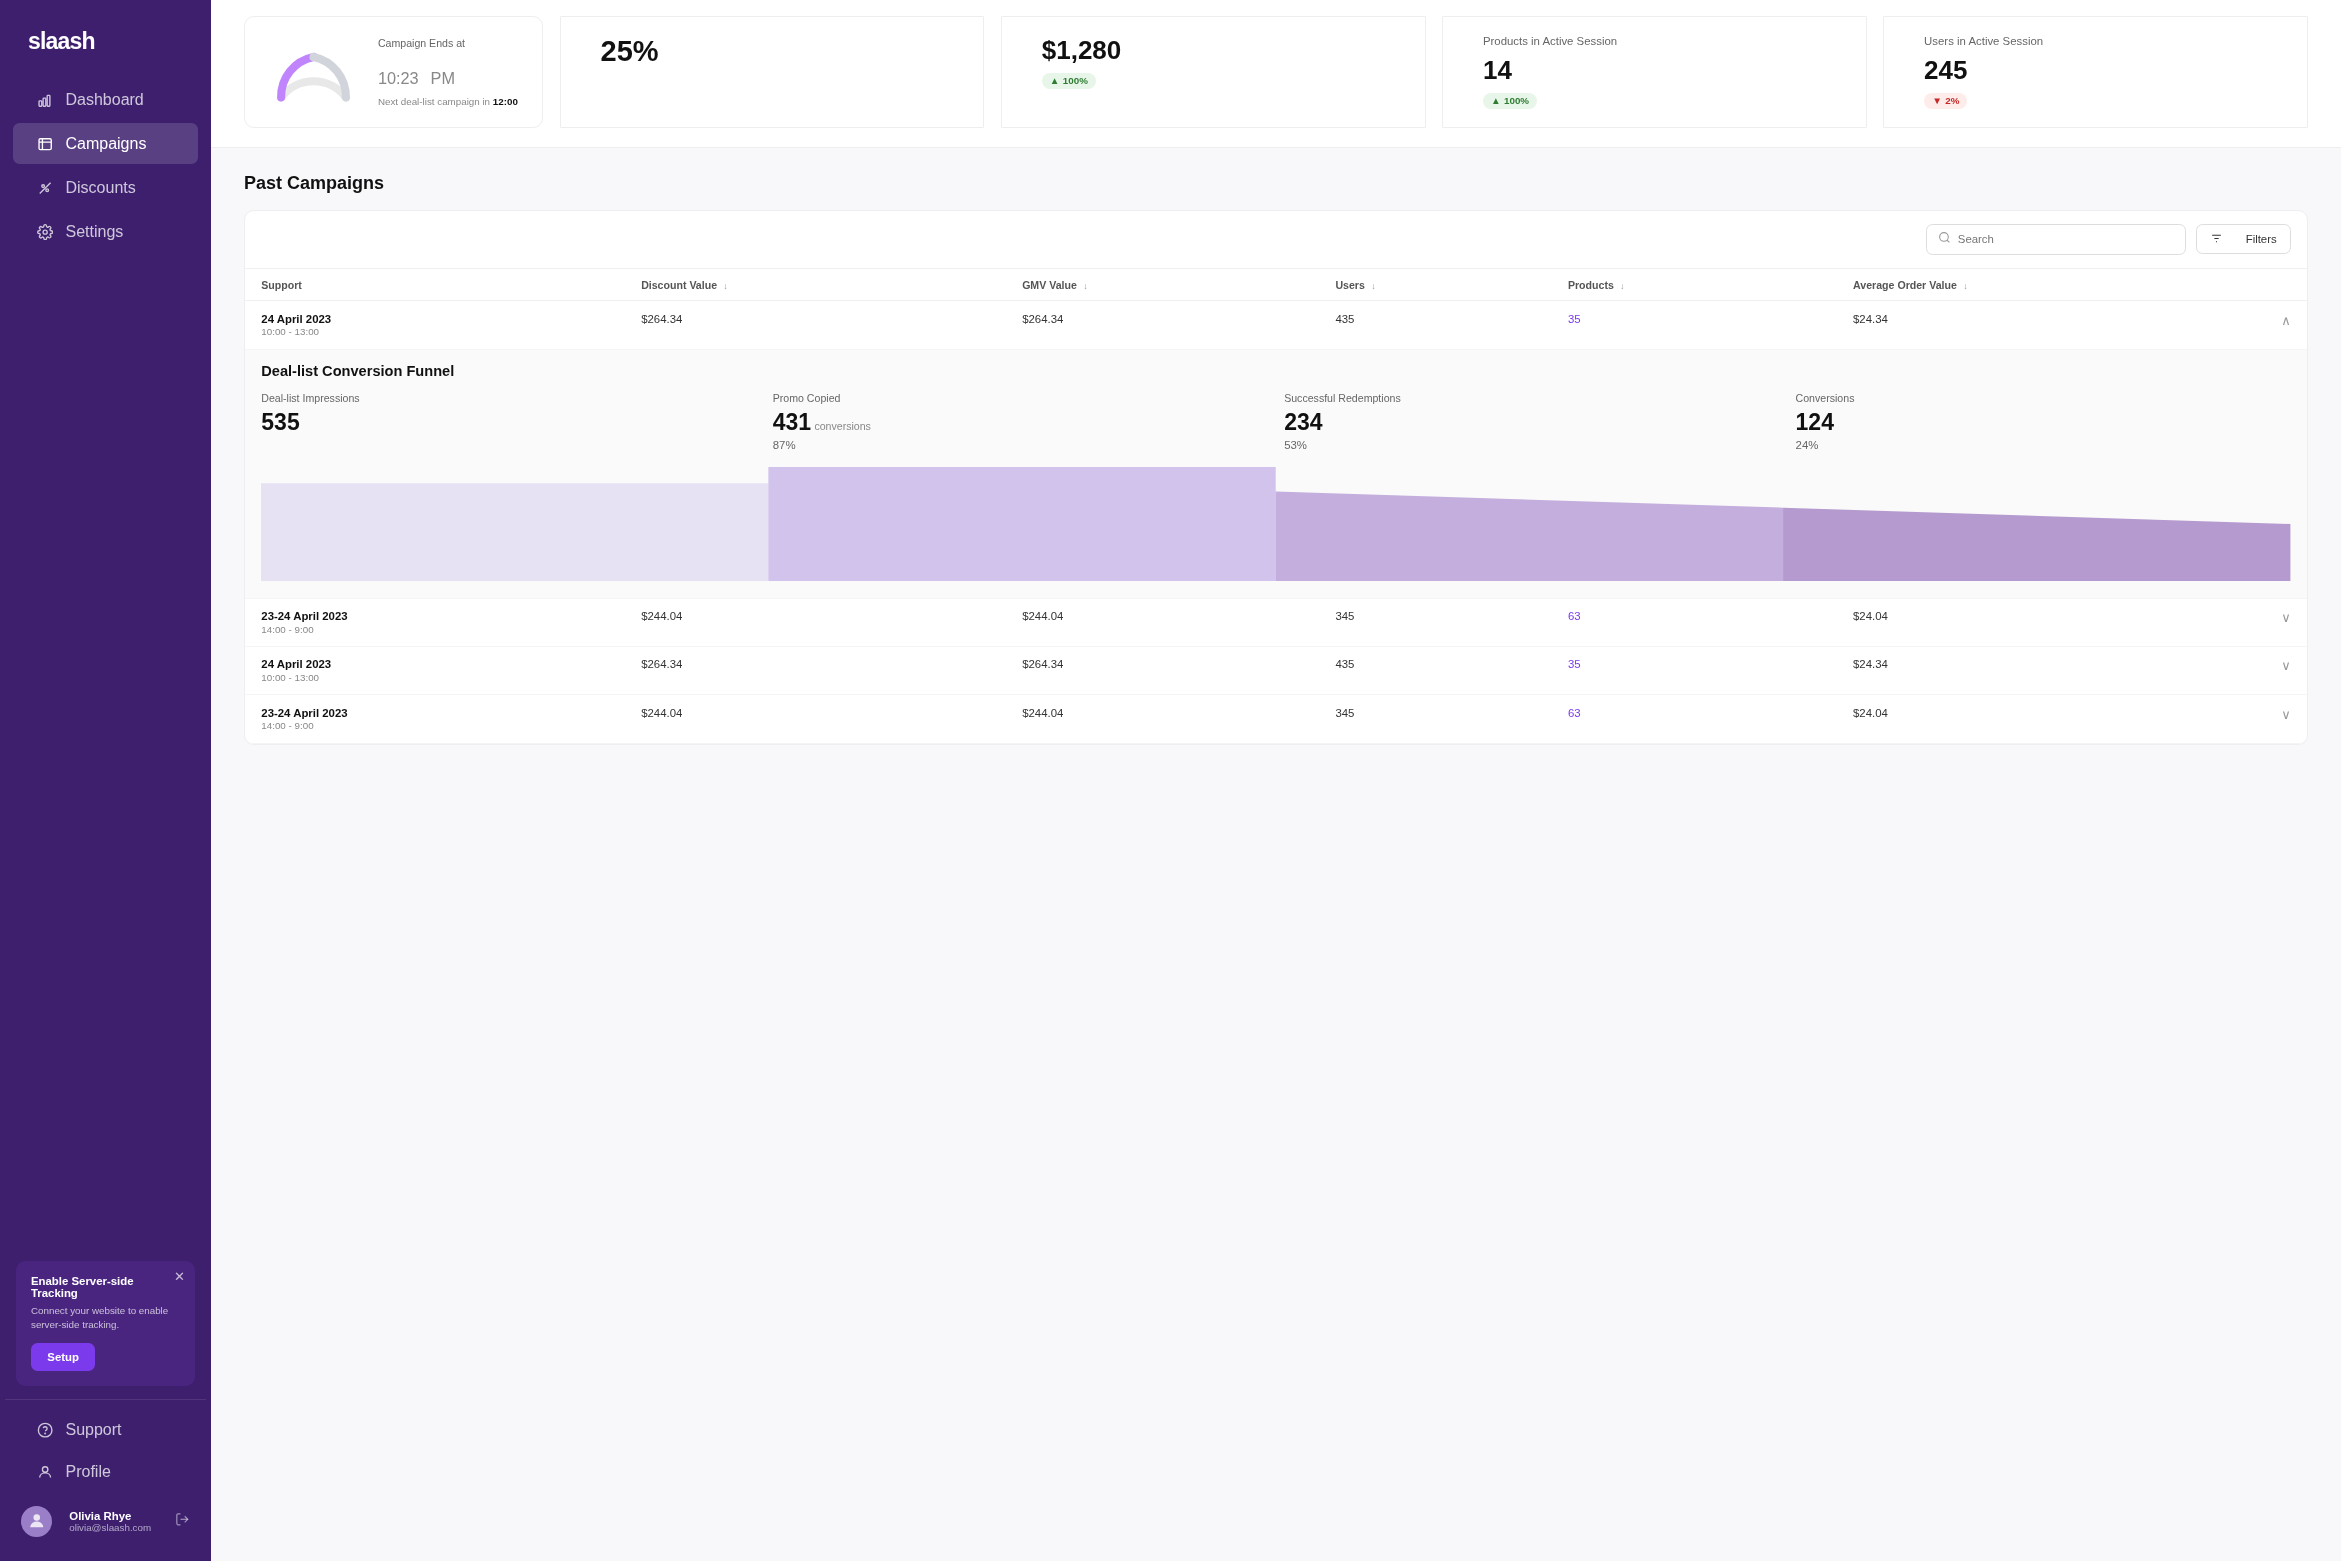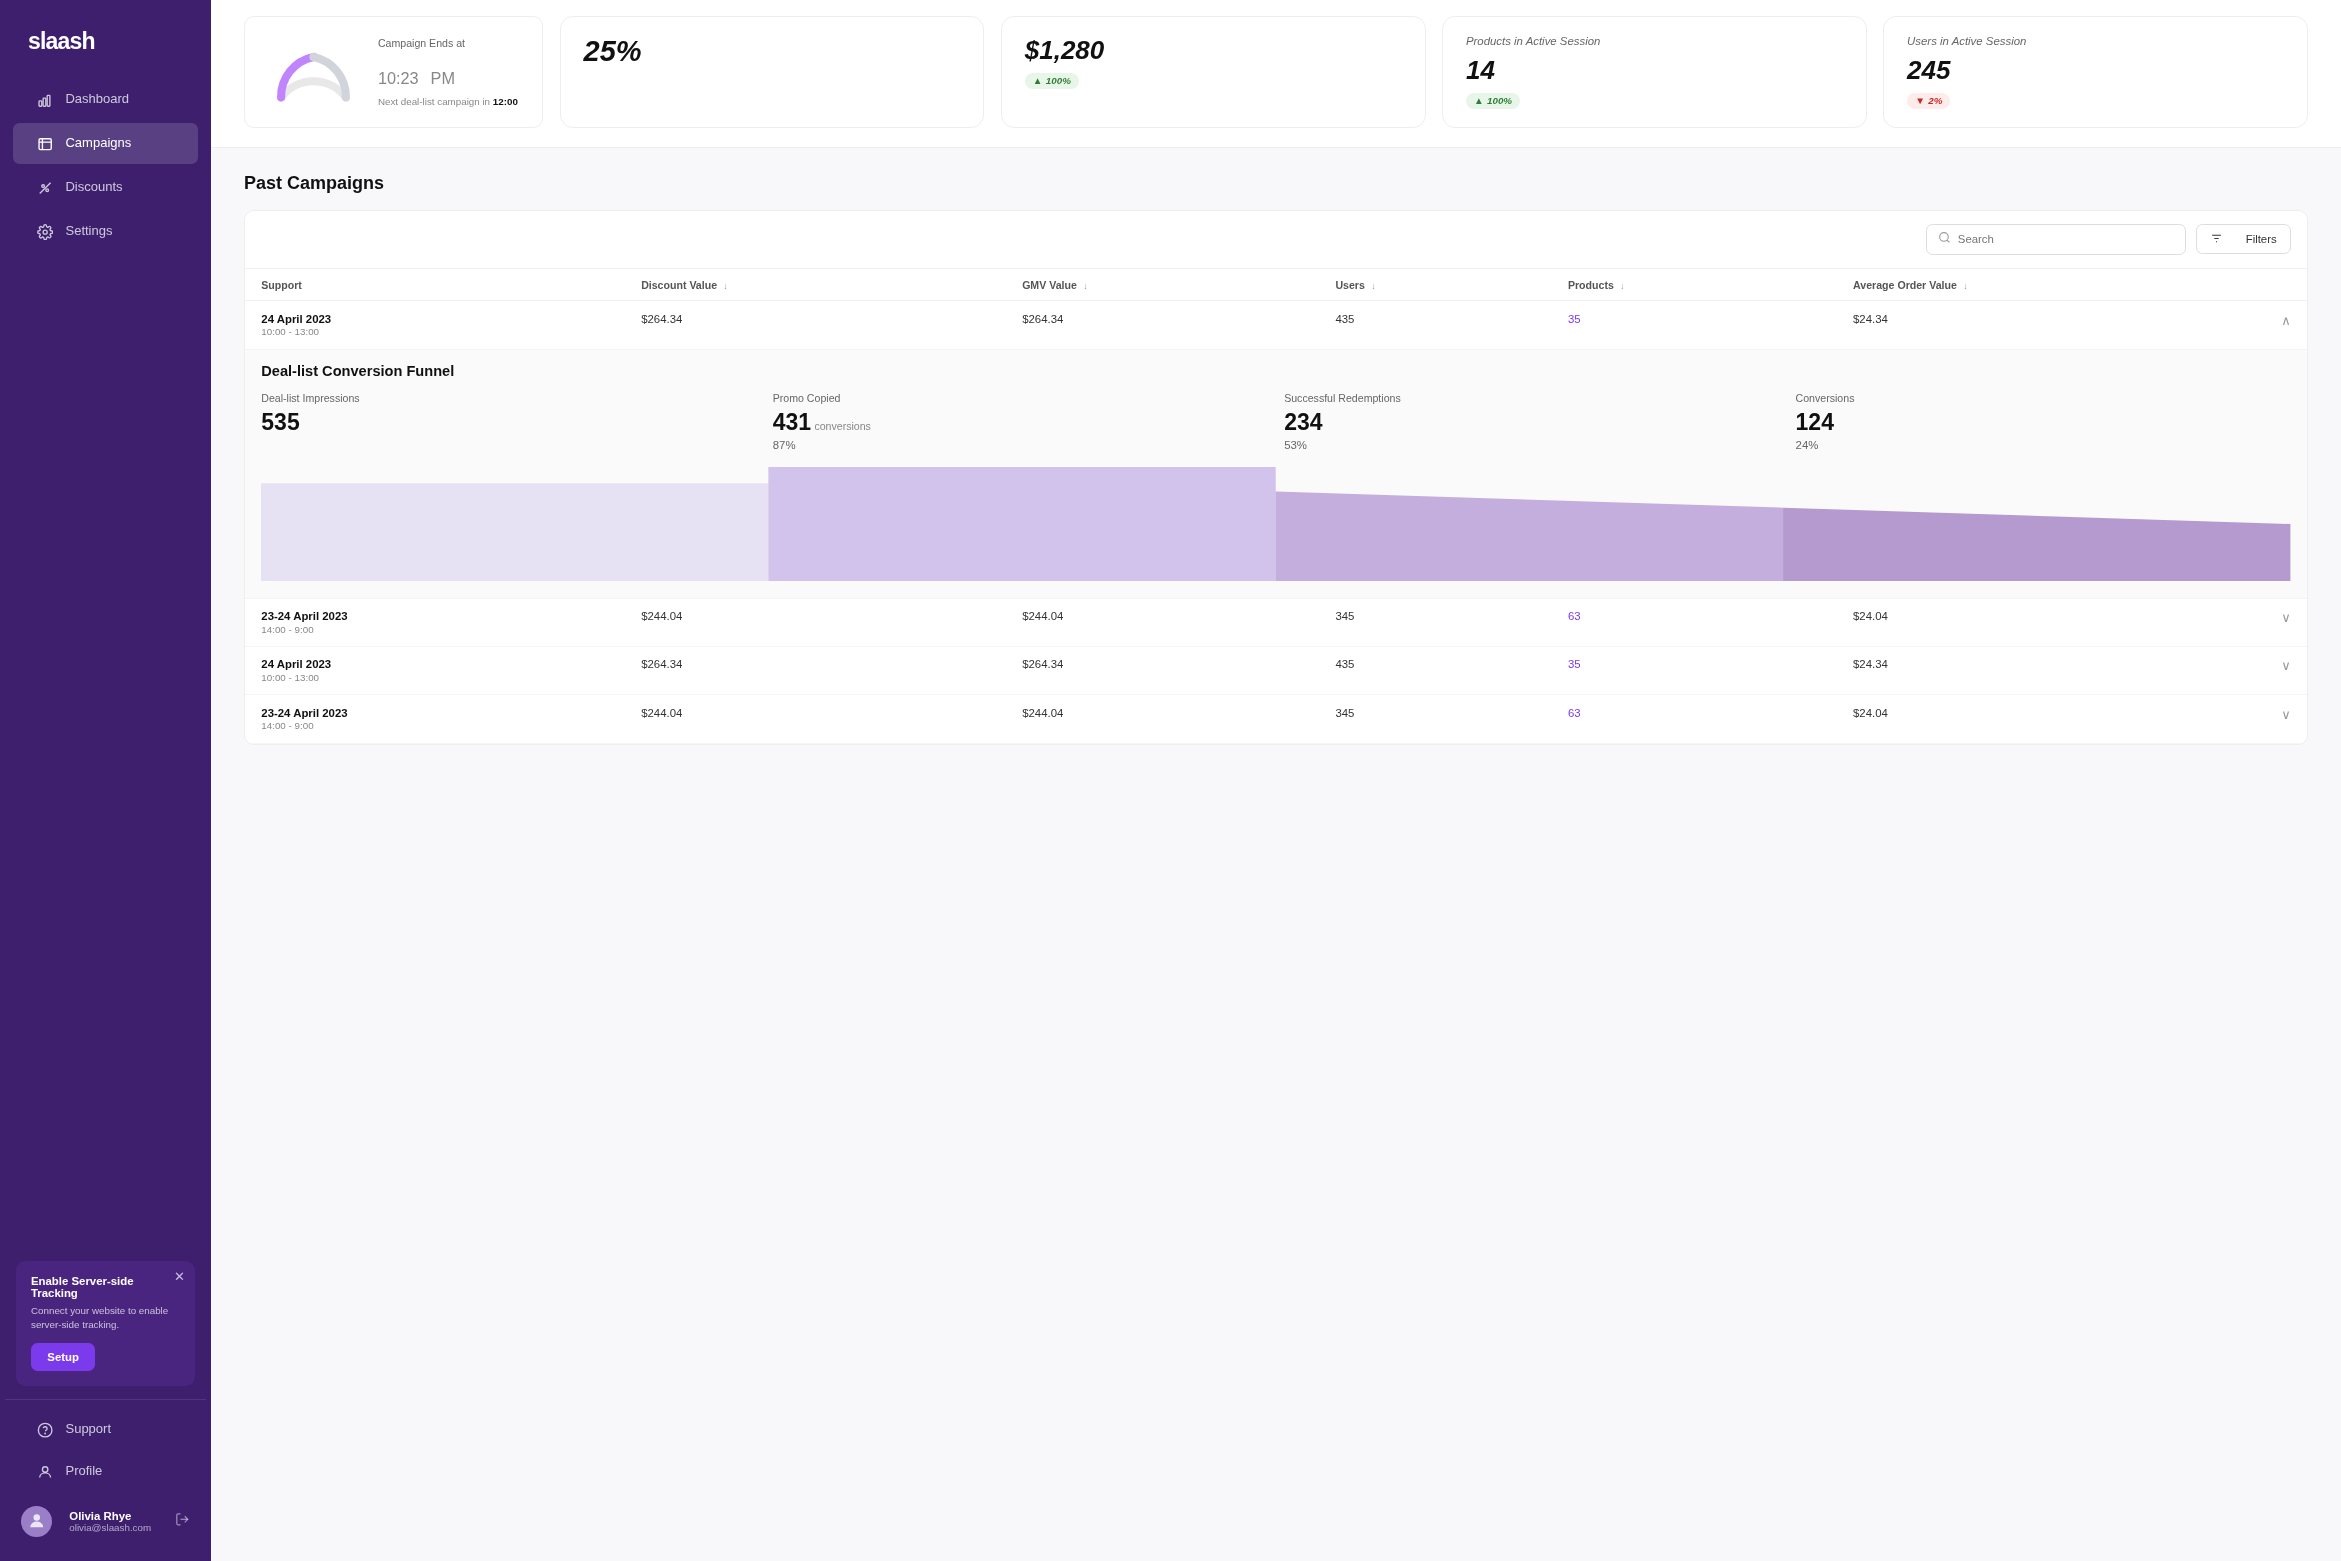--- a/index.html
+++ b/index.html
@@ -24,26 +24,26 @@
       letter-spacing: -0.8px;
     }
     .sidebar-nav {
       flex: 1;
       display: flex;
       flex-direction: column;
       padding: 6.5px 0;
     }
     .nav-item {
       display: flex;
-      align-items: flex-start;
+      align-items: center;
       gap: 11.4px;
       padding: 11.4px 23px;
       cursor: pointer;
       color: rgba(255,255,255,0.75);
-      font-size: 13px;
+      font-size: 16px;
       border-radius: 6.5px;
       margin: 1.6px 8.1px;
       transition: background 0.15s;
     }
     .nav-item.active { background: rgba(255,255,255,0.15); color: white; }
     .nav-icon { width: 18px; height: 18px; display: flex; align-items: center; justify-content: center; flex-shrink: 0; }
 
     .sidebar-notification {
       margin: 13px 11.4px;
       background: #4a2580;
@@ -149,24 +149,23 @@
     .timer-info { text-align: left; }
     .timer-label { font-size: 10.6px; color: #666; margin-bottom: 7px; }
     .timer-time { font-size: 31px; font-weight: 700; color: #111; }
     .timer-time span { font-size: 16.3px; font-weight: 400; color: #888; }
     .timer-next { font-size: 9.8px; color: #888; margin-top: 4.9px; }
     .timer-next strong { color: #111; }
 
     .stat-card {
       background: white;
       border: 0.8px solid #eee;
-      border-radius: 13px;
-      padding: 18px 23px;
+      border-radius: 1px;
+      padding: 18px 40px;
       flex: 1;
-      font-style: italic;
     }
     .stat-label { font-size: 11.4px; color: #666; margin-bottom: 8.1px; }
     .stat-value { font-size: 26px; font-weight: 700; color: #111; }
     .stat-footer { display: flex; align-items: center; justify-content: space-between; margin-top: 6.5px; }
     .badge-up { background: #e8f5e9; color: #2e7d32; border-radius: 16.3px; padding: 2.4px 8.1px; font-size: 9.8px; font-weight: 600; display: flex; align-items: center; gap: 3.3px; }
     .badge-down { background: #fdecea; color: #c62828; border-radius: 16.3px; padding: 2.4px 8.1px; font-size: 9.8px; font-weight: 600; display: flex; align-items: center; gap: 3.3px; }
 
     
     .past-campaigns-section {
       padding: 24.4px 33px;

